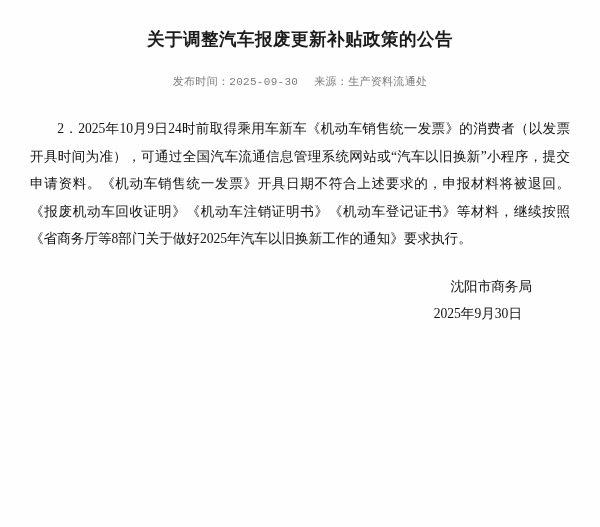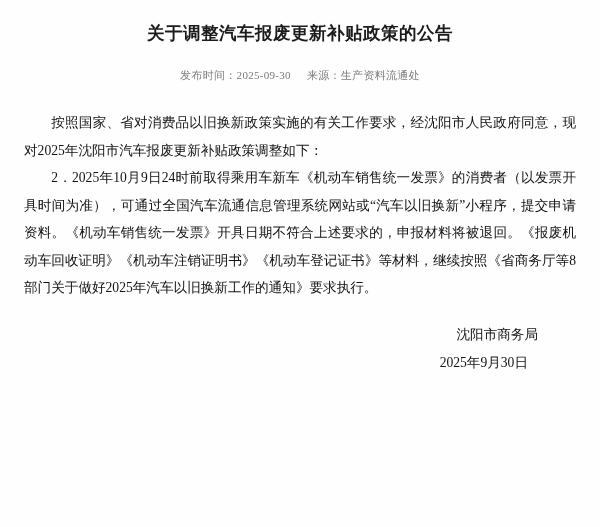--- a/index.html
+++ b/index.html
@@ -13,39 +13,39 @@
     font-family: "Liberation Serif", "DejaVu Serif", serif;
     color: #1a1a1a;
     overflow: hidden;
   }
   .page {
     width: 600px;
     height: 527px;
     box-sizing: border-box;
     position: relative;
     background: #fefefe;
-    padding: 0;
+    padding: 6px;
   }
   .title {
     text-align: center;
     font-size: 17.5px;
     font-weight: bold;
     color: #1b1b1b;
     letter-spacing: 0.5px;
     padding-top: 20px;
     line-height: 1.5;
     font-family: "Liberation Sans", "DejaVu Sans", sans-serif;
   }
   .meta {
     text-align: center;
     font-size: 11px;
     color: #7c7c7c;
     margin-top: 22px;
     letter-spacing: 0.3px;
-    font-family: Liberation Serif, serif;
+    font-family: Liberation Mono, monospace;
   }
   .meta .meta-item {
     display: inline;
     white-space: nowrap;
   }
   .meta .gap {
     display: inline-block;
     width: 16px;
   }
   .body {
@@ -85,21 +85,20 @@
 
 <div class="page">
 
   <div class="title">关于调整汽车报废更新补贴政策的公告</div>
 
   <div class="meta">
     <span class="meta-item"><span>发布时间：</span><span>2025-09-30</span></span><span class="gap"></span><span class="meta-item"><span>来源：</span><span>生产资料流通处</span></span>
   </div>
 
   <div class="body">
-    <p class="p indent">按照国家、省对消费品以旧换新政策实施的有关工作要求，经沈阳市人民政府同意，现对2025年沈阳市汽车报废更新补贴政策调整如下：</p>
     <p class="p indent">2．2025年10月9日24时前取得乘用车新车《机动车销售统一发票》的消费者（以发票开具时间为准），可通过全国汽车流通信息管理系统网站或“汽车以旧换新”小程序，提交申请资料。《机动车销售统一发票》开具日期不符合上述要求的，申报材料将被退回。《报废机动车回收证明》《机动车注销证明书》《机动车登记证书》等材料，继续按照《省商务厅等8部门关于做好2025年汽车以旧换新工作的通知》要求执行。</p>
   </div>
 
   <div class="sign">
     <div class="sign-line">沈阳市商务局</div>
     <div class="sign-line date">2025年9月30日</div>
   </div>
 
 </div>
 

